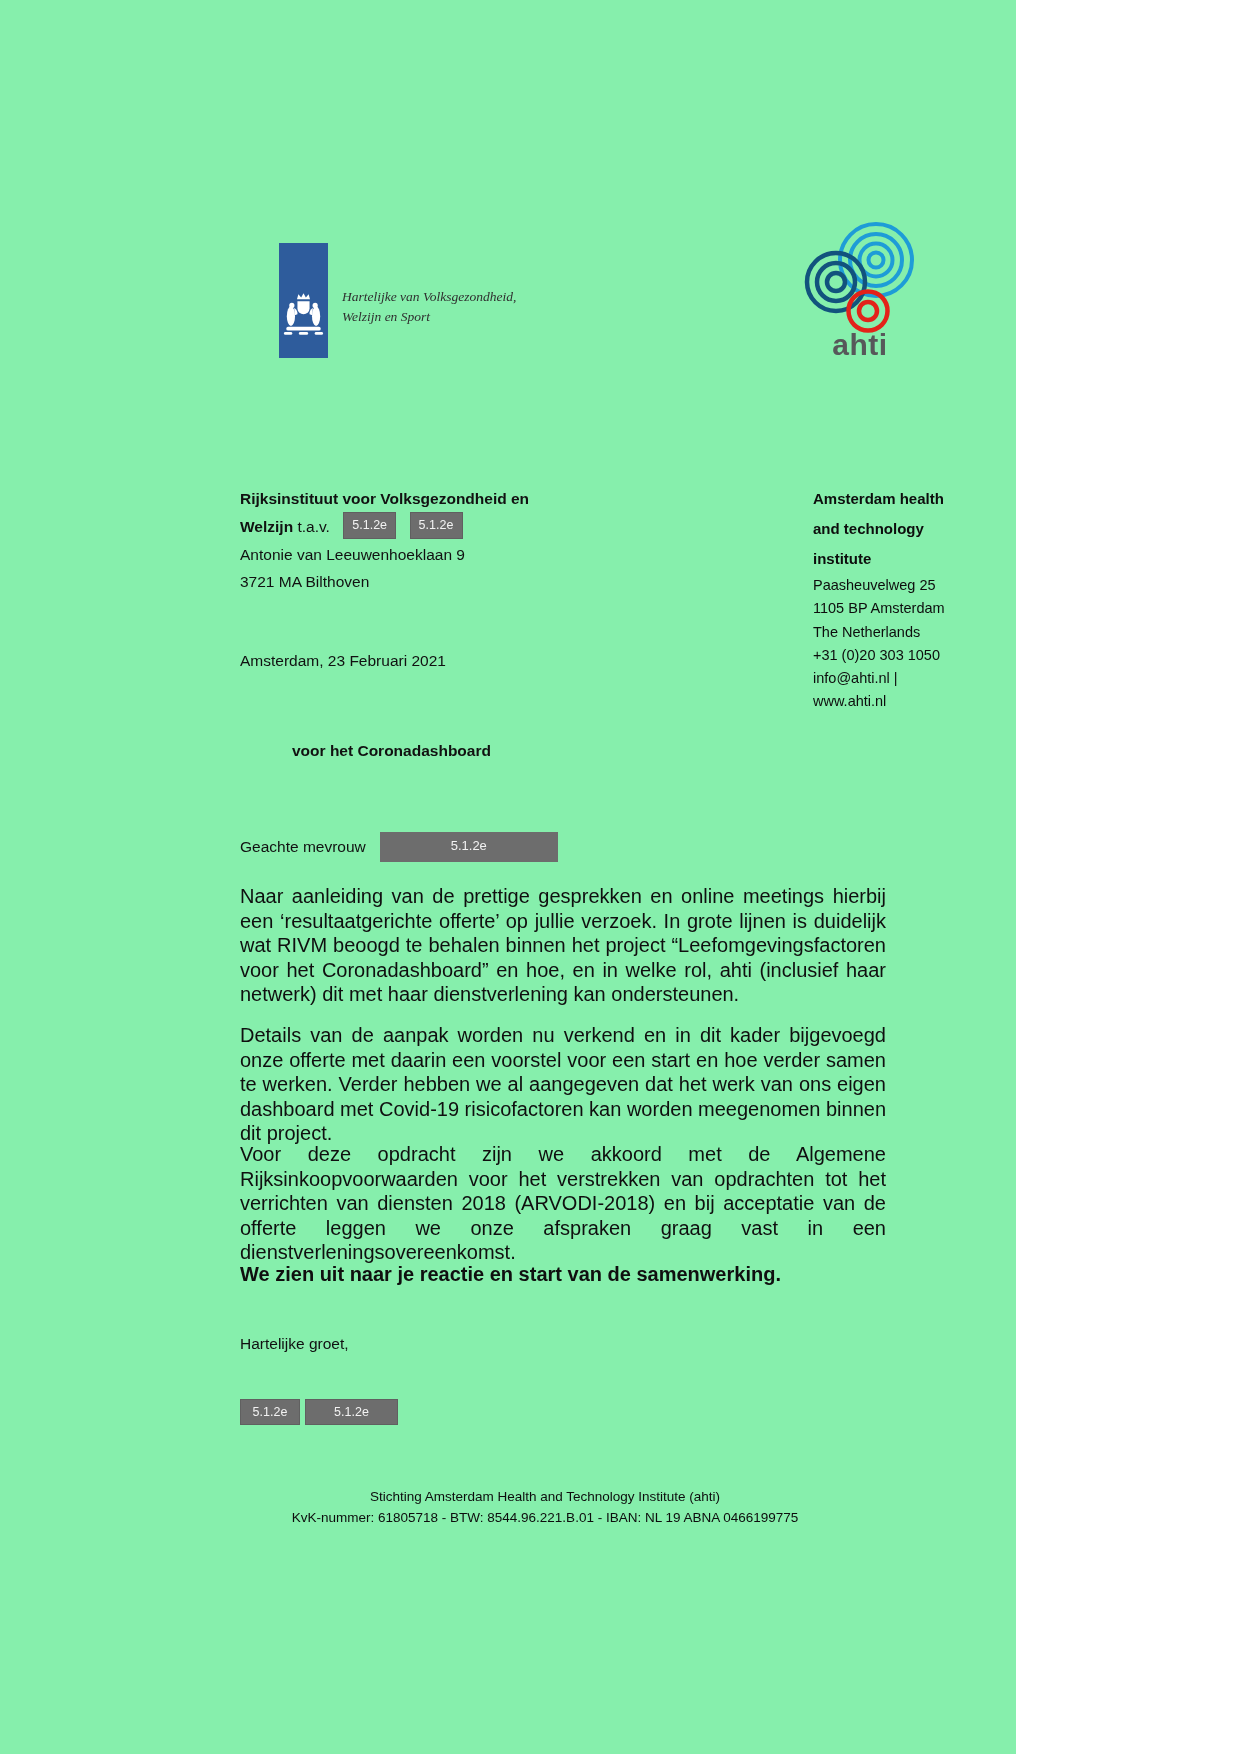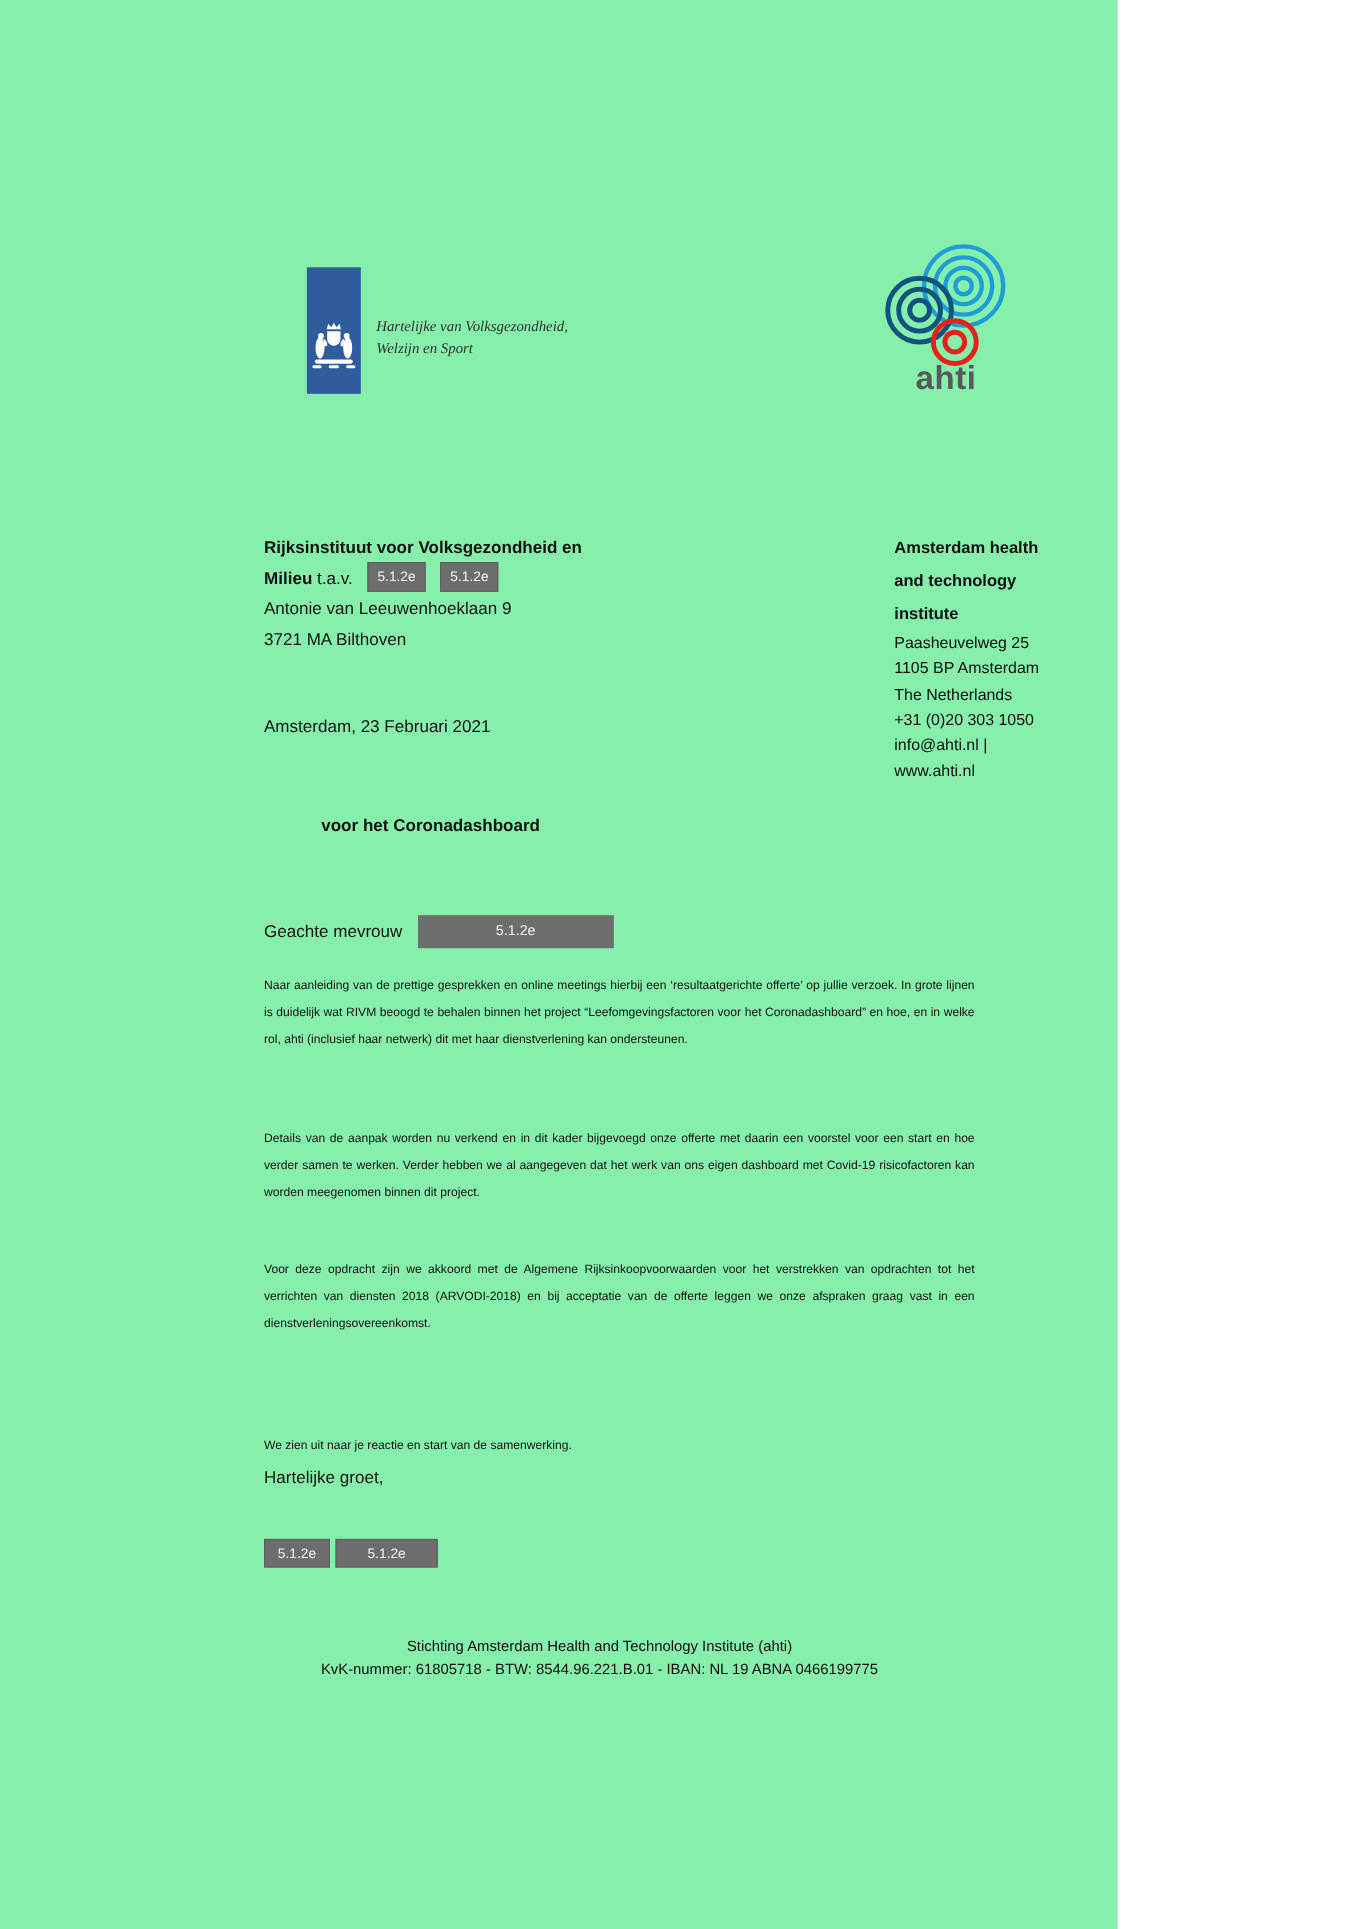--- a/index.html
+++ b/index.html
@@ -43,25 +43,25 @@
 
   
   .subject { left:240px; top:731px; width:646px; font-size:15.5px; font-weight:700; }
   .subject-l1 { word-spacing:9px; }
   .subject-l2 { padding-left:52px; margin-top:11px; }
 
   
   .salutation { left:240px; top:833px; font-size:15.5px; }
   .rx-wide { width:178px; height:30px; line-height:28px; margin-left:14px; top:-1px; position:relative; display:inline-block; background:#6d6d6d; color:#f2f2f2; text-align:center; font-size:13px; vertical-align:middle; }
 
-  .para { left:240px; width:646px; font-size:11px; line-height:24.6px; text-align:justify; color:#0f0f0f; }
+  .para { left:240px; width:646px; font-size:20px; line-height:24.6px; text-align:justify; color:#0f0f0f; }
   .p1 { top:884px; }
   .p2 { top:1023px; }
   .p3 { top:1142px; }
-  .closing { top:1302px; text-align:left; }
+  .closing { top:1262px; text-align:left;font-weight:bold; }
   .signoff { left:240px; top:1335px; font-size:15.5px; }
 
   .sig-rx1 { left:240px; top:1399px; width:60px; height:26px; line-height:24px; }
   .sig-rx2 { left:305px; top:1399px; width:93px; height:26px; line-height:24px; }
   .sig-box { position:absolute; background:#6d6d6d; color:#f2f2f2; text-align:center; font-size:12.5px; border:1px solid #606060; }
 
   .footer { left:160px; top:1486px; width:770px; text-align:center; font-size:13.5px; line-height:21px; color:#0d0d0d; }
 </style>
 </head>
 <body>
@@ -110,21 +110,21 @@
     <g fill="none" stroke="#e32219" stroke-width="4.5">
       <circle cx="70" cy="91" r="19.5"></circle>
       <circle cx="70" cy="91" r="9"></circle>
     </g>
   </svg>
   <div class="abs ahti-word">ahti</div>
 
   <div class="abs recipient">
     <div class="bold">Rijksinstituut voor Volksgezondheid en</div>
     <div class="addr-row">
-      <span class="bold">Milieu</span><span> t.a.v.</span>
+      <span class="bold">Welzijn</span><span> t.a.v.</span>
       <span class="redaction rx-small">5.1.2e</span>
       <span class="redaction rx-small">5.1.2e</span>
     </div>
     <div>Antonie van Leeuwenhoeklaan 9</div>
     <div>3721 MA Bilthoven</div>
   </div>
 
   <div class="abs sender">
     <div class="sender-name">Amsterdam health</div>
     <div class="sender-name">and technology</div>

